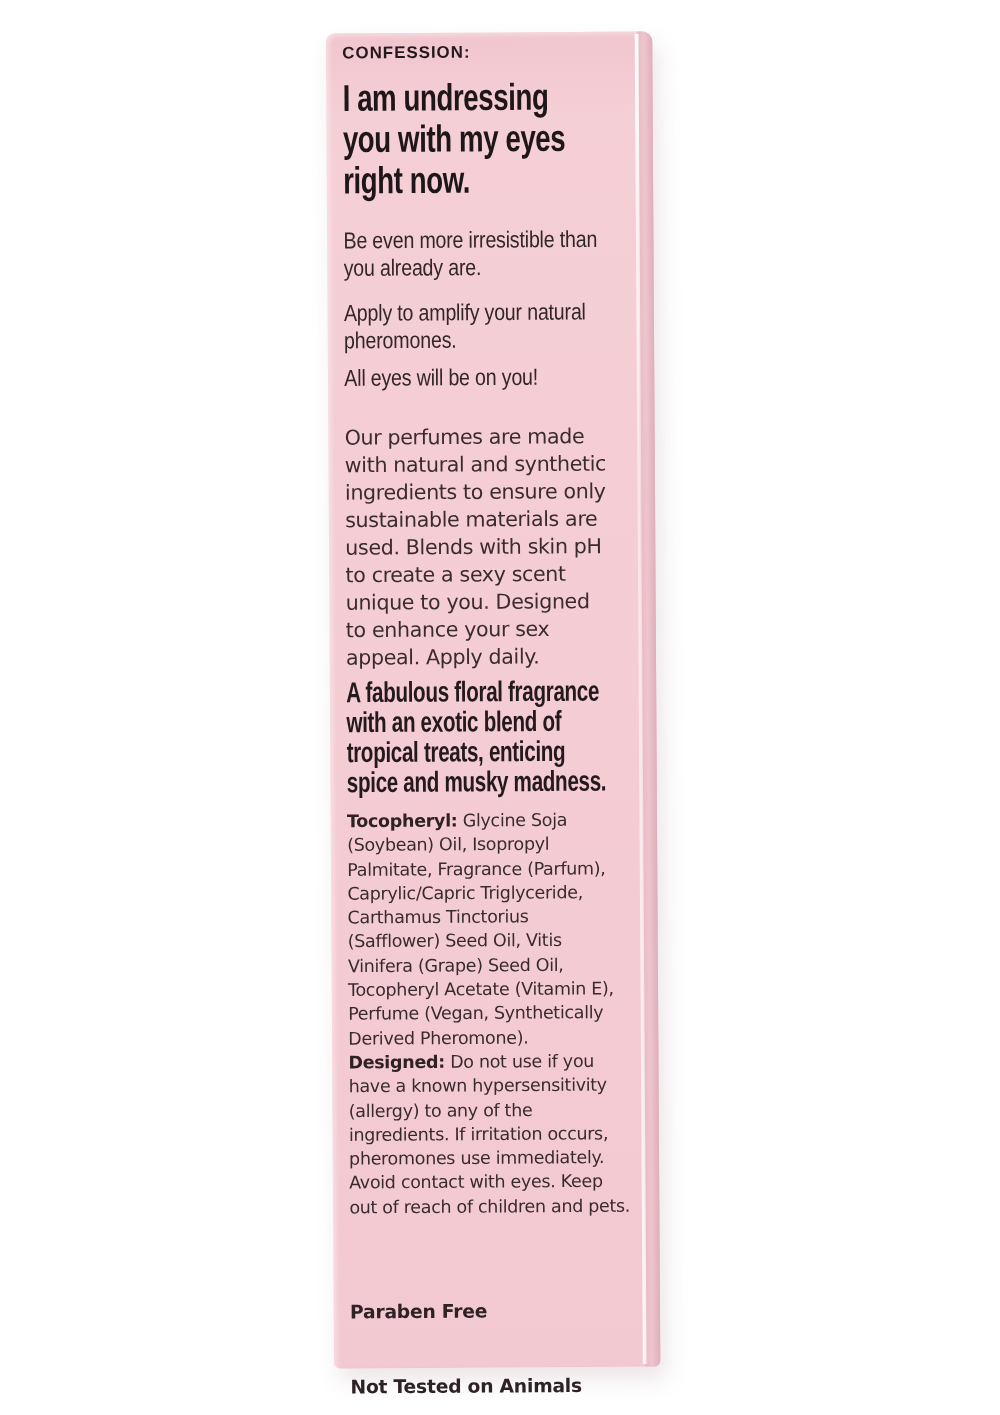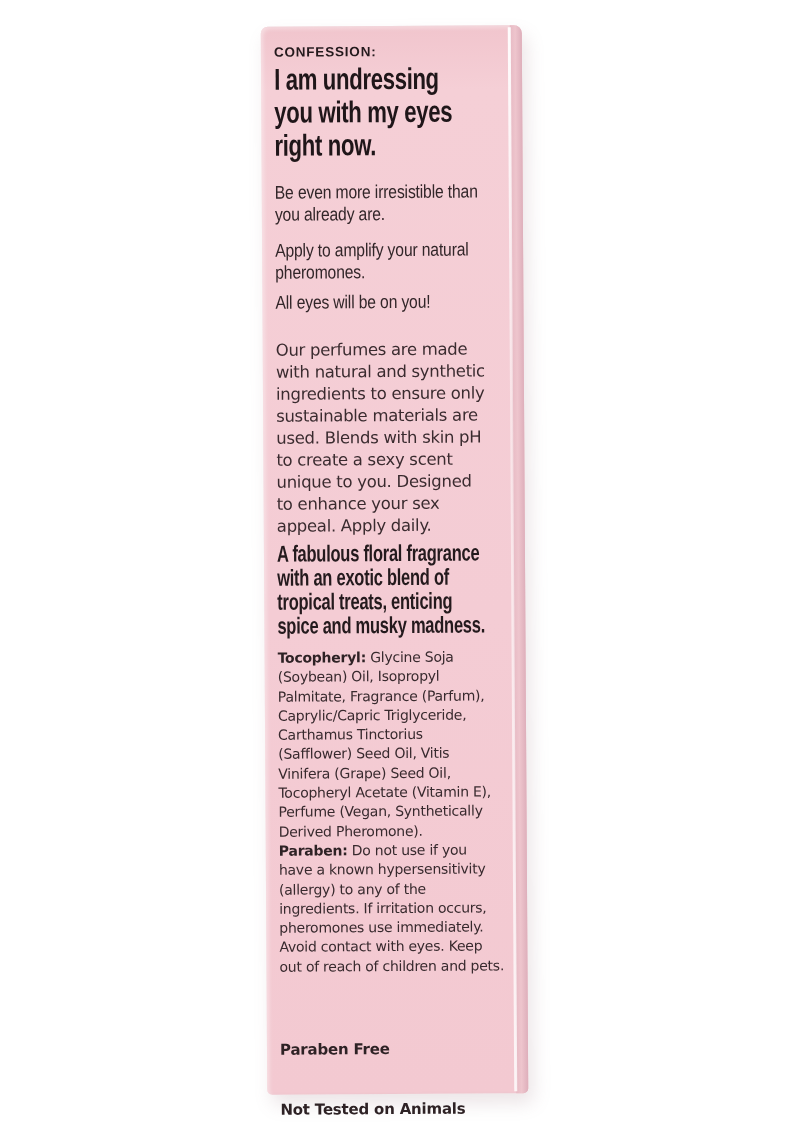--- a/index.html
+++ b/index.html
@@ -37,21 +37,21 @@
   }
 
   .box-content {
     position: absolute;
     left: 13px; top: 0;
     width: 236px; height: 100%;
   }
   .box-content > * { position: absolute; left: 0; margin: 0; white-space: pre; }
 
   .eyebrow {
-    top: 18px;
+    top: 8px;
     font-weight: 700; font-size: 13.5px; line-height: 16px;
     letter-spacing: 0.8px;
     color: #241a1d;
   }
   .headline {
     top: 36px;
     font-weight: 700; font-size: 30px; line-height: 33px;
     letter-spacing: -0.5px;
     transform: scaleX(0.74); transform-origin: 0 0;
     width: 330px;
@@ -144,21 +144,21 @@
 (Soybean) Oil, Isopropyl
 Palmitate, Fragrance (Parfum),
 Caprylic/Capric Triglyceride,
 Carthamus Tinctorius
 (Safflower) Seed Oil, Vitis
 Vinifera (Grape) Seed Oil,
 Tocopheryl Acetate (Vitamin E),
 Perfume (Vegan, Synthetically
 Derived Pheromone).</span></p>
 
-      <p class="fine warnings"><strong>Paraben:</strong><span> Do not use if you
+      <p class="fine warnings"><strong>Designed:</strong><span> Do not use if you
 have a known hypersensitivity
 (allergy) to any of the
 ingredients. If irritation occurs,
 pheromones use immediately.
 Avoid contact with eyes. Keep
 out of reach of children and pets.</span></p>
 
       <div class="claims">
         <div>Paraben Free</div>
         <div>Not Tested on Animals</div>

